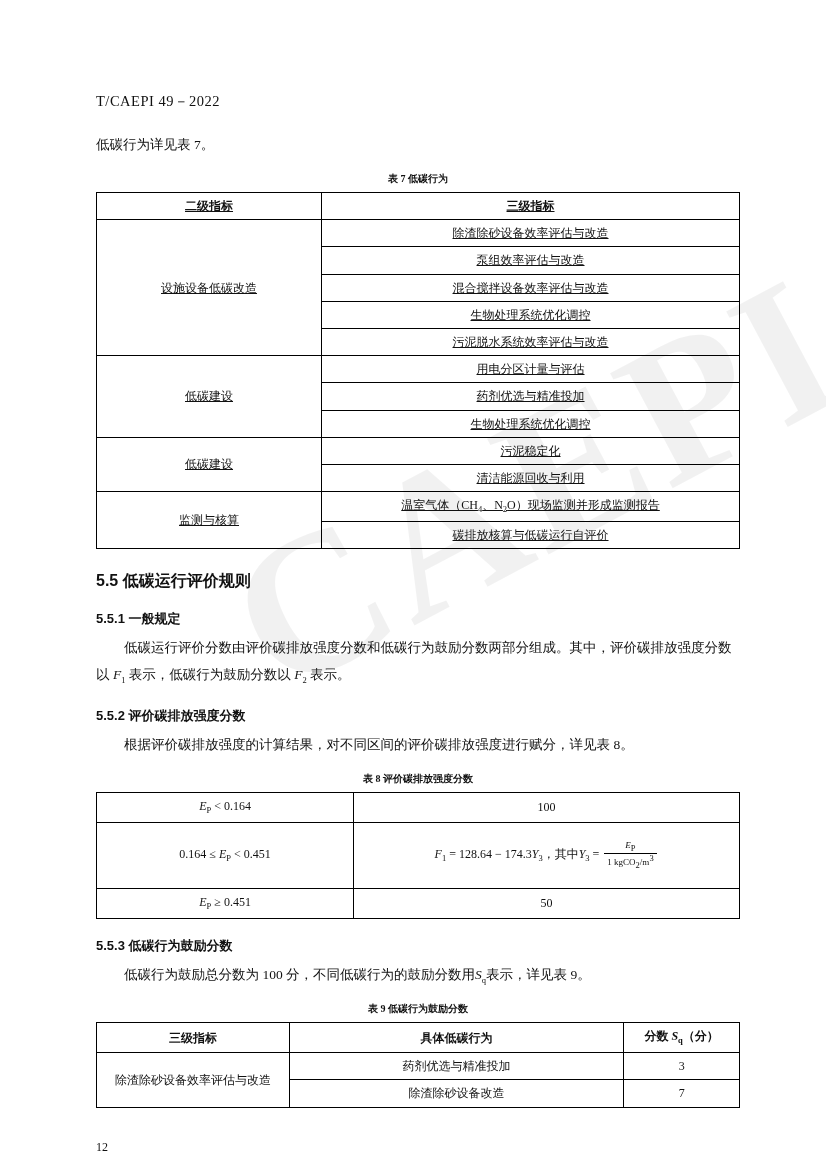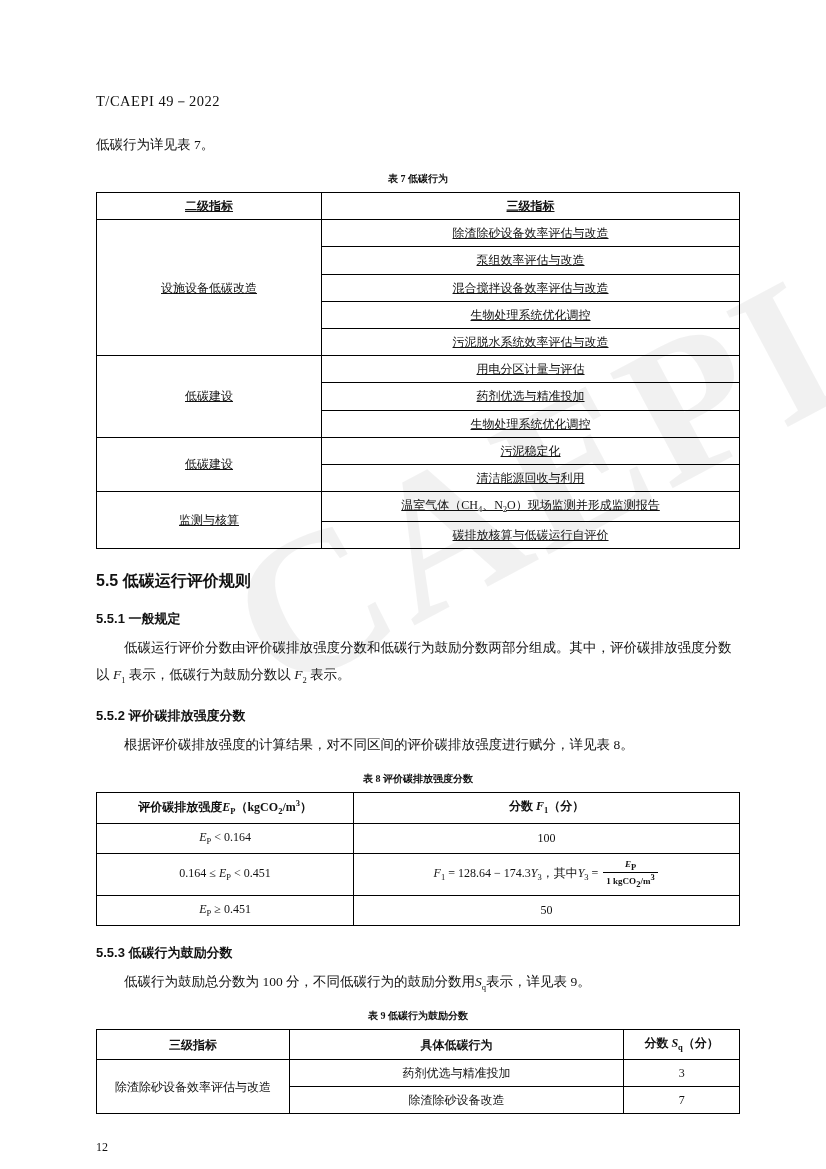--- a/index.html
+++ b/index.html
@@ -80,22 +80,21 @@
   }
   .ital { font-style: italic; }
   sub { font-size: 8.5px; }
   sup { font-size: 8.5px; }
   .frac {
     display: inline-block;
     vertical-align: middle;
     text-align: center;
     font-size: 9px;
     line-height: 1.15;
-    margin: 0 2px;
-    font-weight: bold;
+    margin: 12px 2px;
   }
   .frac .num {
     display: block;
     border-bottom: 1px solid #000;
     padding: 0 3px;
   }
   .frac .den {
     display: block;
     padding: 0 3px;
   }
@@ -205,24 +204,20 @@
     <p class="para indent">根据评价碳排放强度的计算结果，对不同区间的评价碳排放强度进行赋分，详见表 8。</p>
 
     <div class="table-caption">表 8 评价碳排放强度分数</div>
 
     <table class="t8">
       <colgroup>
           <col style="width:40%">
           <col style="width:60%">
         </colgroup>
       <tbody>
-        <tr>
-          <th>评价碳排放强度<span class="ital">E</span><sub>P</sub>（kgCO<sub>2</sub>/m<sup>3</sup>）</th>
-          <th>分数 <span class="ital">F</span><sub>1</sub>（分）</th>
-        </tr>
         <tr>
           <td><span class="ital">E</span><sub>P</sub> &lt; 0.164</td>
           <td>100</td>
         </tr>
         <tr>
           <td>0.164 ≤ <span class="ital">E</span><sub>P</sub> &lt; 0.451</td>
           <td><span class="formula"><span class="ital">F</span><sub>1</sub> = 128.64 − 174.3<span class="ital">Y</span><sub>3</sub>，其中<span class="ital">Y</span><sub>3</sub> = <span class="frac"><span class="num"><span class="ital">E</span><sub>P</sub></span><span class="den">1 kgCO<sub>2</sub>/m<sup>3</sup></span></span></span></td>
         </tr>
         <tr>
           <td><span class="ital">E</span><sub>P</sub> ≥ 0.451</td>

